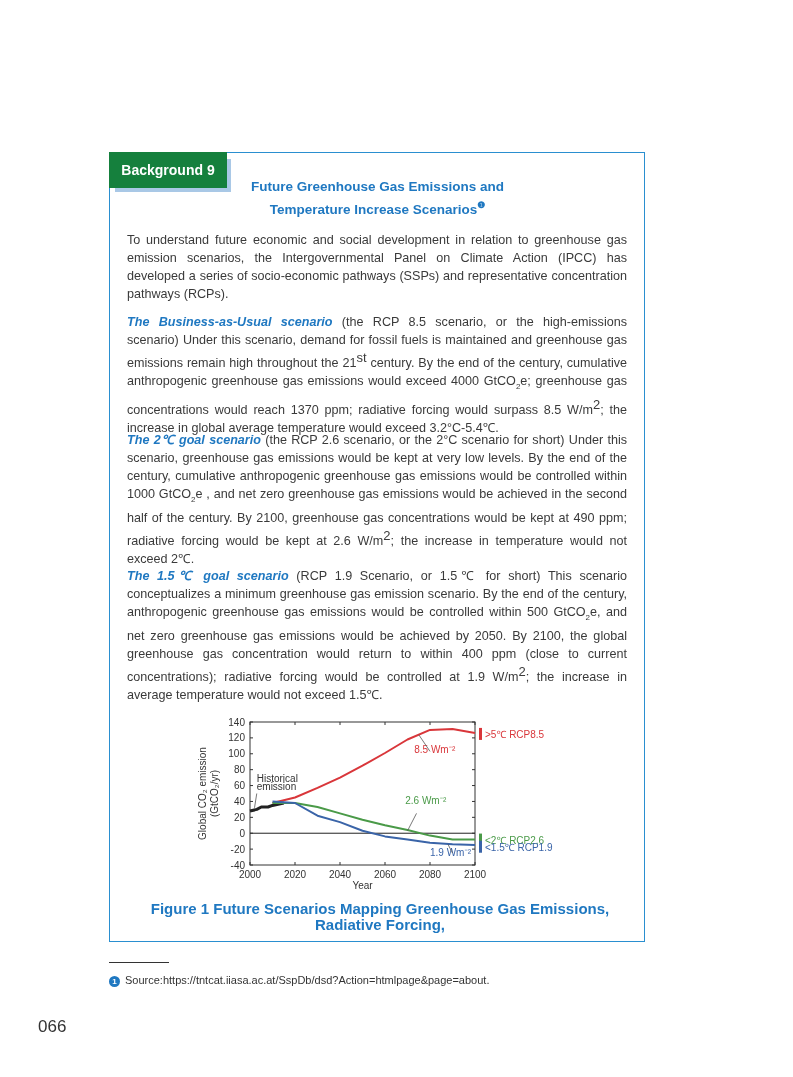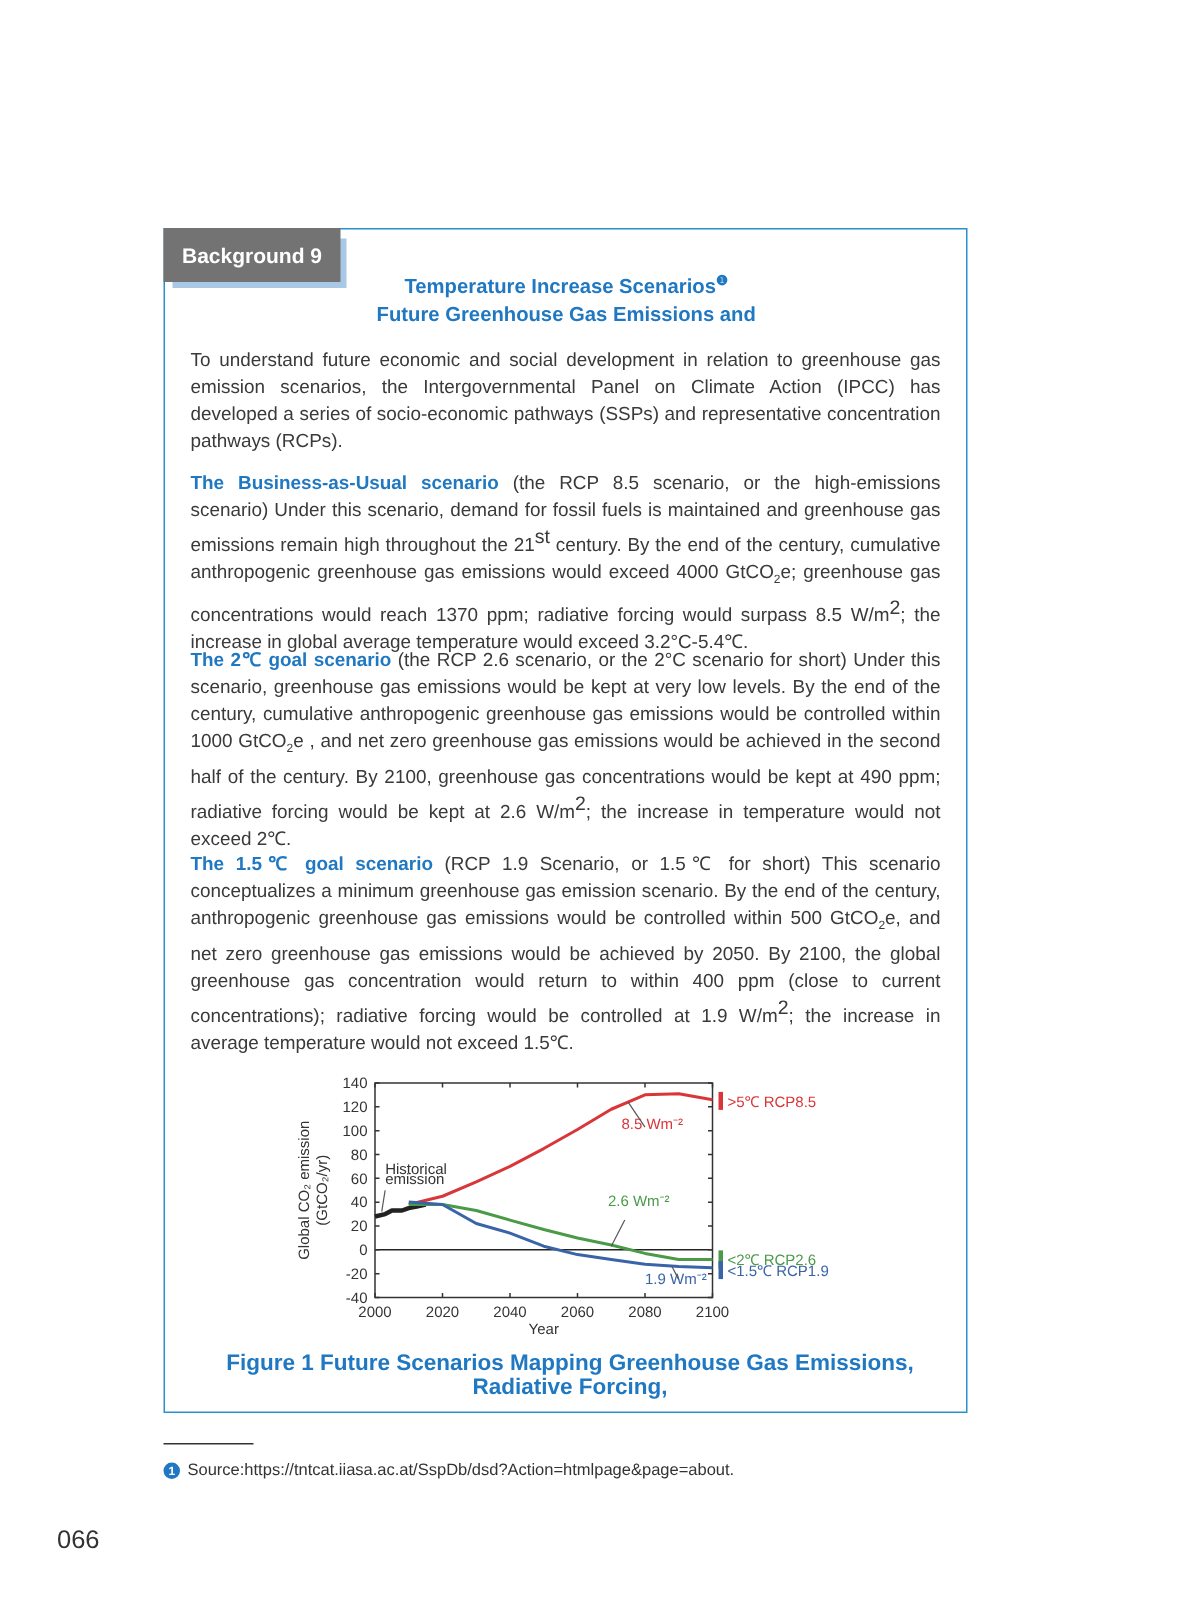--- a/index.html
+++ b/index.html
@@ -1,49 +1,49 @@
 <!DOCTYPE html>
 <html><head>
 <meta charset="utf-8">
 <style>
   html, body { margin:0; padding:0; background:#ffffff; }
   body { width:793px; height:1077px; position:relative; overflow:hidden;
          font-family:"Liberation Sans", sans-serif; color:#333; }
   .box { position:absolute; left:109px; top:152px; width:536px; height:790px;
          border:1.5px solid #2a8fd0; box-sizing:border-box; }
   .badge-shadow { position:absolute; left:115px; top:159px; width:116px; height:33px; background:#a9c8e6; }
-  .badge { position:absolute; left:109px; top:152px; width:118px; height:36px; background:#737373;
+  .badge { position:absolute; left:109px; top:152px; width:118px; height:36px; background:#15803d;
            color:#fff; font-weight:bold; font-size:14px; line-height:36px; text-align:center; }
   .title { position:absolute; left:200px; top:178px; width:355px; text-align:center;
            color:#1f78c1; font-weight:bold; font-size:13.5px; line-height:18px; }
   .title sup { font-size:9px; }
   .para { position:absolute; left:127px; width:500px; font-size:12.6px; line-height:18px;
           text-align:justify; color:#3a3a3a; margin:0; }
-  .para .lead { color:#1f78c1; font-weight:bold; }
+  .para .lead { color:#1f78c1; font-weight:bold;font-style:italic; }
   .para sub { font-size:8px; }
   .para sup { font-size:13px; }
   .chart { position:absolute; left:190px; top:710px; width:380px; height:185px; }
   .caption { position:absolute; left:130px; top:901px; width:500px; text-align:center;
              color:#1f78c1; font-weight:bold; font-size:15px; line-height:16px; }
   .fn-rule { position:absolute; left:109px; top:962px; width:60px; height:1px; background:#333; }
   .footnote { position:absolute; left:109px; top:974px; font-size:11px; color:#333; }
   .fn-marker { display:inline-block; width:11px; height:11px; border-radius:50%; background:#1f78c1;
                color:#fff; font-size:8px; font-weight:bold; text-align:center; line-height:11px; margin-right:5px; }
   .pagenum { position:absolute; left:38px; top:1017px; font-size:17px; color:#333; }
 </style>
 </head>
 <body>
 
 <div class="box"></div>
 <div class="badge-shadow"></div>
 <div class="badge">Background 9</div>
 
 <div class="title">
+  <div>Future Greenhouse Gas Emissions and</div>
   <div><span>Temperature Increase Scenarios</span><sup>❶</sup></div>
-  <div>Future Greenhouse Gas Emissions and</div>
 </div>
 
 <p class="para" style="top:231px">To understand future economic and social development in relation to greenhouse gas emission scenarios, the Intergovernmental Panel on Climate Action (IPCC) has developed a series of socio-economic pathways (SSPs) and representative concentration pathways (RCPs).</p>
 
 <p class="para" style="top:313px"><span class="lead">The Business-as-Usual scenario</span><span> (the RCP 8.5 scenario, or the high-emissions scenario) Under this scenario, demand for fossil fuels is maintained and greenhouse gas emissions remain high throughout the 21</span><sup>st</sup><span> century. By the end of the century, cumulative anthropogenic greenhouse gas emissions would exceed 4000 GtCO</span><sub>2</sub><span>e; greenhouse gas concentrations would reach 1370 ppm; radiative forcing would surpass 8.5 W/m</span><sup>2</sup><span>; the increase in global average temperature would exceed 3.2°C-5.4℃.</span></p>
 
 <p class="para" style="top:431px"><span class="lead">The 2℃ goal scenario</span><span> (the RCP 2.6 scenario, or the 2°C scenario for short) Under this scenario, greenhouse gas emissions would be kept at very low levels. By the end of the century, cumulative anthropogenic greenhouse gas emissions would be controlled within 1000 GtCO</span><sub>2</sub><span>e , and net zero greenhouse gas emissions would be achieved in the second half of the century. By 2100, greenhouse gas concentrations would be kept at 490 ppm; radiative forcing would be kept at 2.6 W/m</span><sup>2</sup><span>; the increase in temperature would not exceed 2℃.</span></p>
 
 <p class="para" style="top:567px"><span class="lead">The 1.5℃ goal scenario</span><span> (RCP 1.9 Scenario, or 1.5℃ for short) This scenario conceptualizes a minimum greenhouse gas emission scenario. By the end of the century, anthropogenic greenhouse gas emissions would be controlled within 500 GtCO</span><sub>2</sub><span>e, and net zero greenhouse gas emissions would be achieved by 2050. By 2100, the global greenhouse gas concentration would return to within 400 ppm (close to current concentrations); radiative forcing would be controlled at 1.9 W/m</span><sup>2</sup><span>; the increase in average temperature would not exceed 1.5℃.</span></p>
 

